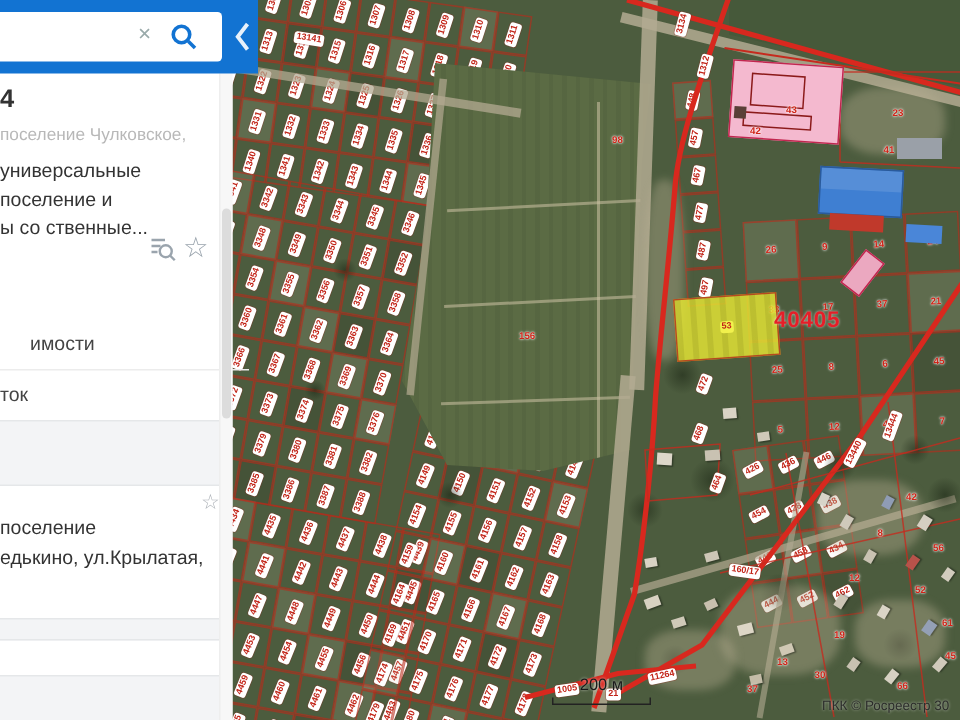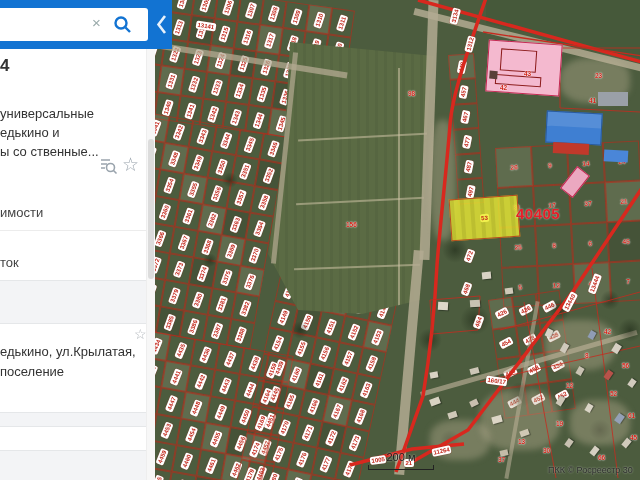--- a/index.html
+++ b/index.html
@@ -837,45 +837,46 @@
 
   <div id="scalebar">
     <div class="txt">200 м</div>
     <div class="bar"></div>
   </div>
   <div id="attribution">ПКК © Росреестр 30</div>
 </div>
 
 <div id="sidebar">
   <div class="r-title">4</div>
+  <div class="r-loc">поселение Чулковское,</div>
   <div class="r-desc">
     <div>универсальные</div>
-    <div>едькино и</div>
+    <div>поселение и</div>
     <div>ы со ственные...</div>
   </div>
   <div class="r-icons">
     <span class="icon-preview">
       <svg width="20" height="20" viewBox="0 0 20 20" fill="none" stroke="#9aa4ad" stroke-width="1.6">
         <path d="M3,4 h9 M3,8 h6 M3,12 h4"></path>
         <circle cx="12.5" cy="11.5" r="4"></circle>
         <path d="M15.5,14.5 L18.5,17.5"></path>
       </svg>
     </span>
     <span class="icon-star">☆</span>
   </div>
 
-  <div class="svc-row" style="top:196px;">имости</div>
+  <div class="svc-row" style="top:212px;padding-left:20px;">имости</div>
   <div class="svc-row" style="top:246px;">ток</div>
 
   <div class="band" style="top:280px;height:42px;"></div>
 
   <span class="addr-star">☆</span>
   <div class="addr">
+    <div>поселение</div>
     <div>едькино, ул.Крылатая,</div>
-    <div>поселение</div>
   </div>
 
   <div class="band" style="top:412px;height:13px;"></div>
   <div class="band" style="top:450px;height:30px;border-bottom:none;"></div>
 
   <div id="scrolltrack">
     <div id="scrollthumb"></div>
   </div>
 </div>
 

